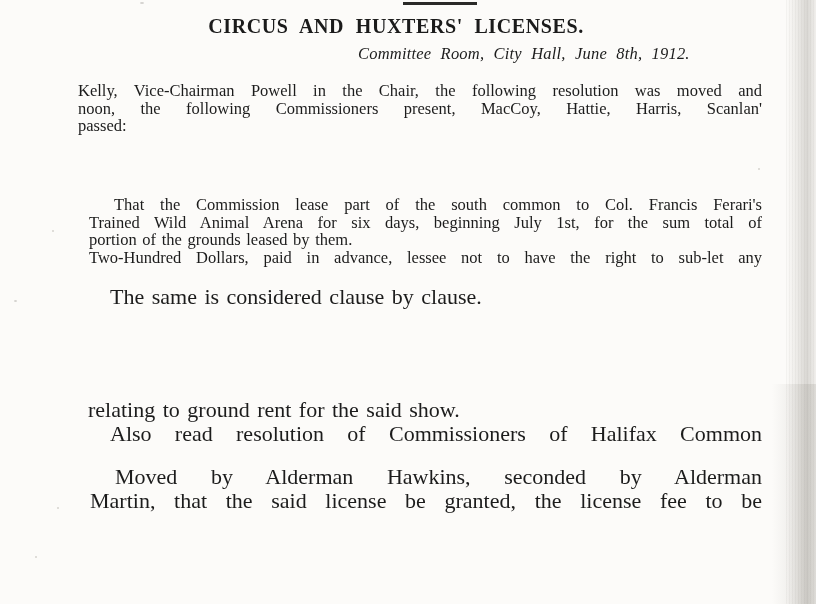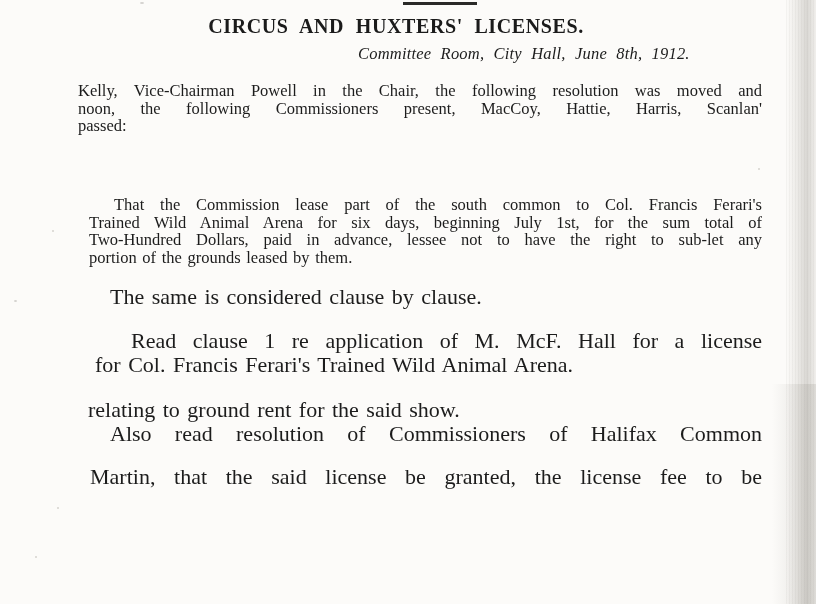--- a/index.html
+++ b/index.html
@@ -83,40 +83,37 @@
 
   <div class="minutes-block p-opening">
       <div class="tline">Kelly, Vice-Chairman Powell in the Chair, the following resolution was moved and</div>
       <div class="tline">noon, the following Commissioners present, MacCoy, Hattie, Harris, Scanlan'</div>
       <div class="tline tlast">passed:</div>
     </div>
 
   <div class="minutes-block p-resolution">
       <div class="tline tfirst">That the Commission lease part of the south common to Col. Francis Ferari's</div>
       <div class="tline">Trained Wild Animal Arena for six days, beginning July 1st, for the sum total of</div>
+      <div class="tline tlast">portion of the grounds leased by them.</div>
       <div class="tline">Two-Hundred Dollars, paid in advance, lessee not to have the right to sub-let any</div>
-      <div class="tline tlast">portion of the grounds leased by them.</div>
     </div>
 
 
   <div class="proc proc-0">
       <div class="tline tfirst tlast">The same is considered clause by clause.</div>
     </div>
 
-  <div class="proc proc-1">
-      <div class="tline tfirst">Read clause 1 re application of M. McF. Hall for a license</div>
-      <div class="tline tlast">for Col. Francis Ferari's Trained Wild Animal Arena.</div>
-    </div>
 
   <div class="proc proc-2">
       <div class="tline tlast">relating to ground rent for the said show.</div>
       <div class="tline tfirst">Also read resolution of Commissioners of Halifax Common</div>
     </div>
 
   <div class="proc proc-3">
+      <div class="tline tfirst">Moved by Alderman Hawkins, seconded by Alderman</div>
       <div class="tline">Martin, that the said license be granted, the license fee to be</div>
     </div>
 
   <div class="speck" style="top:2px;left:140px;width:4px;height:2px;"></div>
   <div class="speck" style="top:300px;left:14px;width:3px;height:2px;"></div>
   <div class="speck" style="top:230px;left:52px;width:2px;height:2px;"></div>
   <div class="speck" style="top:507px;left:57px;width:2px;height:2px;"></div>
   <div class="speck" style="top:556px;left:35px;width:2px;height:2px;"></div>
   <div class="speck" style="top:168px;left:758px;width:2px;height:2px;"></div>
 

